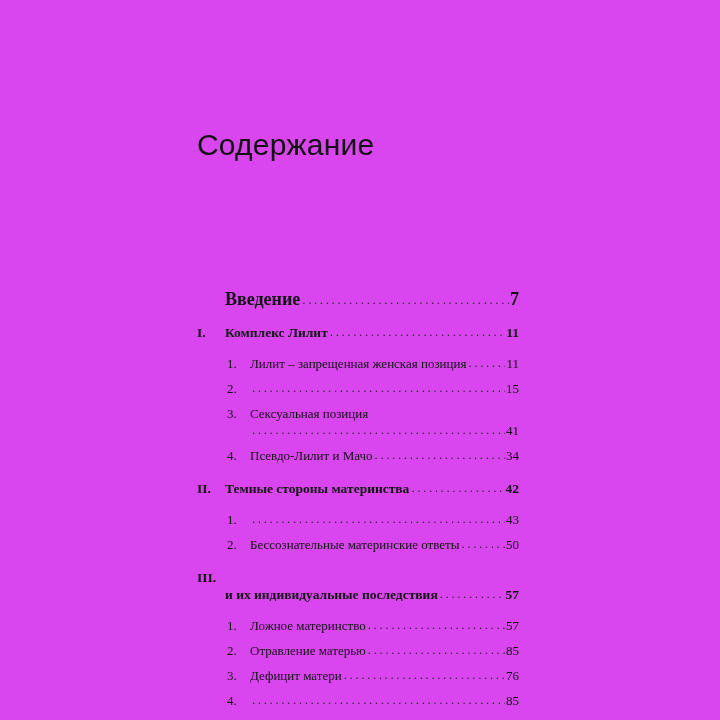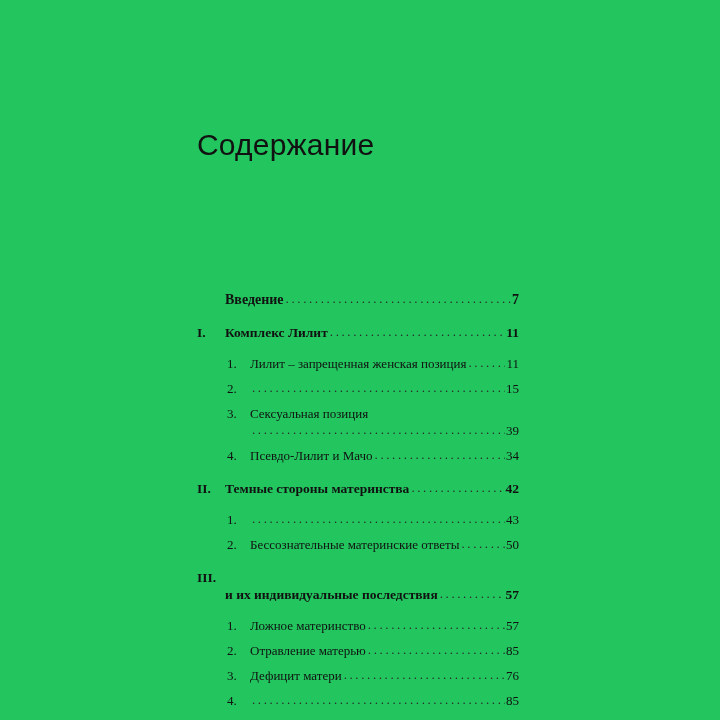--- a/index.html
+++ b/index.html
@@ -12,21 +12,21 @@
     background: #ffffff;
     font-family: "Liberation Serif", "DejaVu Serif", serif;
     color: #111111;
     overflow: hidden;
   }
 
   .page {
     position: relative;
     width: 720px;
     height: 720px;
-    background: #22c55e;
+    background: #d946ef;
   }
 
   
   .toc-title {
     position: absolute;
     left: 197px;
     top: 128px;
     font-family: "Liberation Sans", "DejaVu Sans", sans-serif;
     font-size: 30px;
     font-weight: 400;
@@ -110,21 +110,21 @@
     font-size: 13.5px;
   }
   .lvl-section {
     margin-bottom: 2px;
   }
 
   
   .lvl-intro .entry-text,
   .lvl-intro .page-num {
     font-weight: bold;
-    font-size: 14px;
+    font-size: 18px;
   }
 
   
   .lvl-item {
     margin-left: 30px;
   }
   .lvl-item .entry-text,
   .lvl-item .page-num,
   .lvl-item .cont-text {
     font-weight: normal;
@@ -192,21 +192,21 @@
       <div class="sp-line"></div>
       <div class="row-block line-h lvl-item">
         <div class="toc-row">
           <span class="marker marker-arabic">3.</span>
           <span class="entry-text cont-text">Сексуальная позиция</span>
         </div>
         <div class="toc-row">
           <span class="marker marker-arabic" style="visibility: hidden;">3.</span>
           <span class="entry">
             <span class="leader"></span>
-            <span class="page-num">39</span>
+            <span class="page-num">41</span>
           </span>
         </div>
       </div>
       <div class="sp-line"></div>
       <div class="row-block line-h lvl-item">
         <div class="toc-row">
           <span class="marker marker-arabic">4.</span>
           <span class="entry">
             <span class="entry-text">Псевдо-Лилит и Мачо</span>
             <span class="leader"></span>

